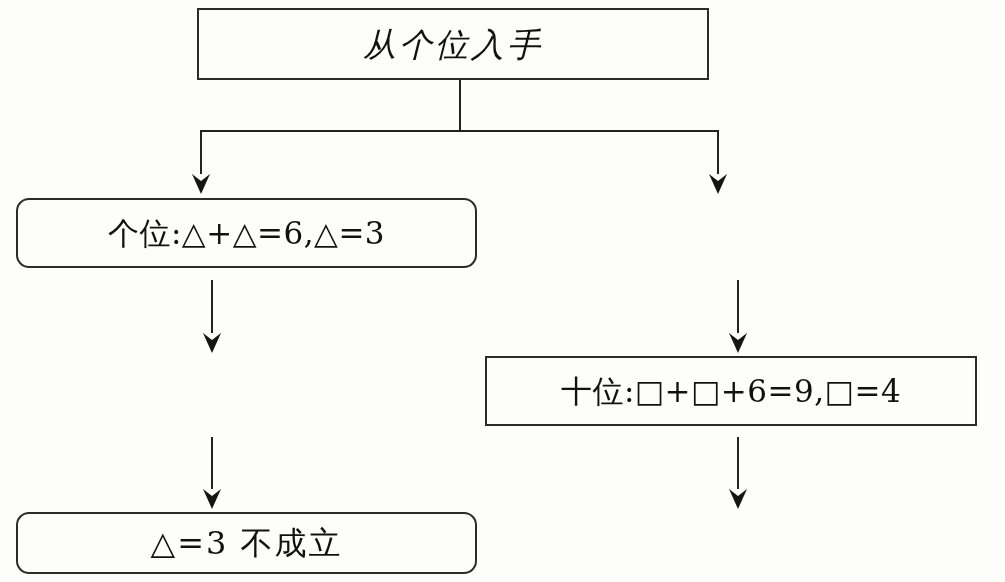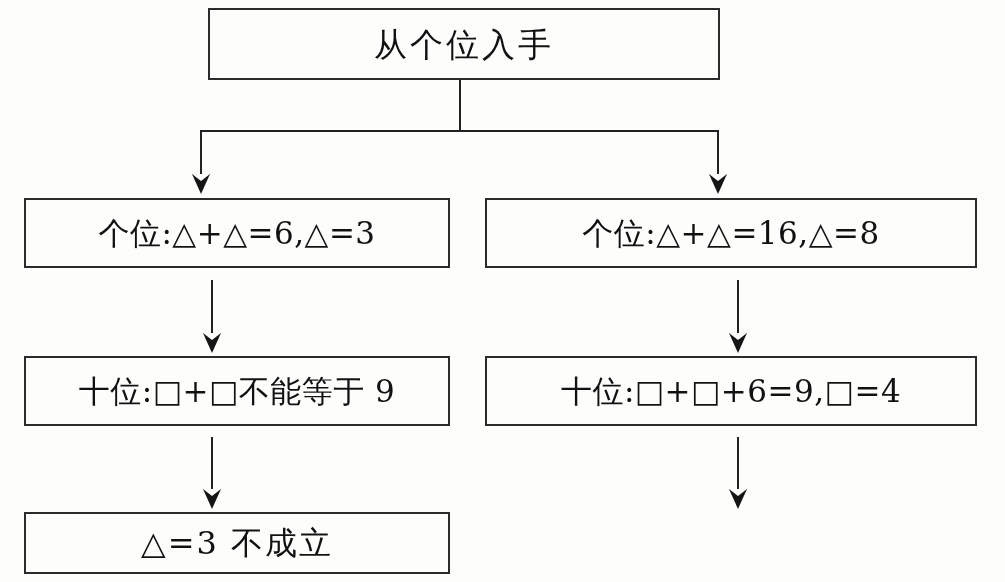--- a/index.html
+++ b/index.html
@@ -32,33 +32,35 @@
     white-space: nowrap;
   }
   .node-text {
     font-family: "DejaVu Serif", "Liberation Serif", serif;
     font-size: 31px;
     line-height: 1;
     color: #111111;
   }
   
   #node-root {
-    left: 208px;
+    left: 197px;
     top: 8px;
     width: 512px;
     height: 72px;
+    font-style: italic;
   }
   #node-root .node-text {
     font-size: 33px;
     letter-spacing: 3px;
   }
   
   .col-left {
-    left: 24px;
-    width: 426px;
+    left: 16px;
+    width: 461px;
+    border-radius: 13px;
   }
   
   .col-right {
     left: 485px;
     width: 492px;
   }
   .row-1 { top: 198px; height: 70px; }
   .row-2 { top: 356px; height: 70px; }
   .row-3 { top: 512px; height: 62px; }
 
@@ -109,30 +111,24 @@
 
   <div class="vline" style="left:200px; top:130px; height:46px;"></div>
   <div class="arrow-head" style="left:192px; top:174px;"></div>
 
   <div class="vline" style="left:717px; top:130px; height:46px;"></div>
   <div class="arrow-head" style="left:709px; top:174px;"></div>
 
   <div class="node col-left row-1">
     <span class="node-text">个位:△+△=6,△=3</span>
   </div>
-  <div class="node col-left row-2">
-    <span class="node-text">十位:□+□不能等于 9</span>
-  </div>
   <div class="node col-left row-3">
     <span class="node-text">△=3 不成立</span>
   </div>
 
-  <div class="node col-right row-1">
-    <span class="node-text">个位:△+△=16,△=8</span>
-  </div>
   <div class="node col-right row-2">
     <span class="node-text">十位:□+□+6=9,□=4</span>
   </div>
 
   <div class="vline" style="left:211px; top:280px; height:56px;"></div>
   <div class="arrow-head" style="left:203px; top:333px;"></div>
 
   <div class="vline" style="left:211px; top:437px; height:54px;"></div>
   <div class="arrow-head" style="left:203px; top:489px;"></div>
 

